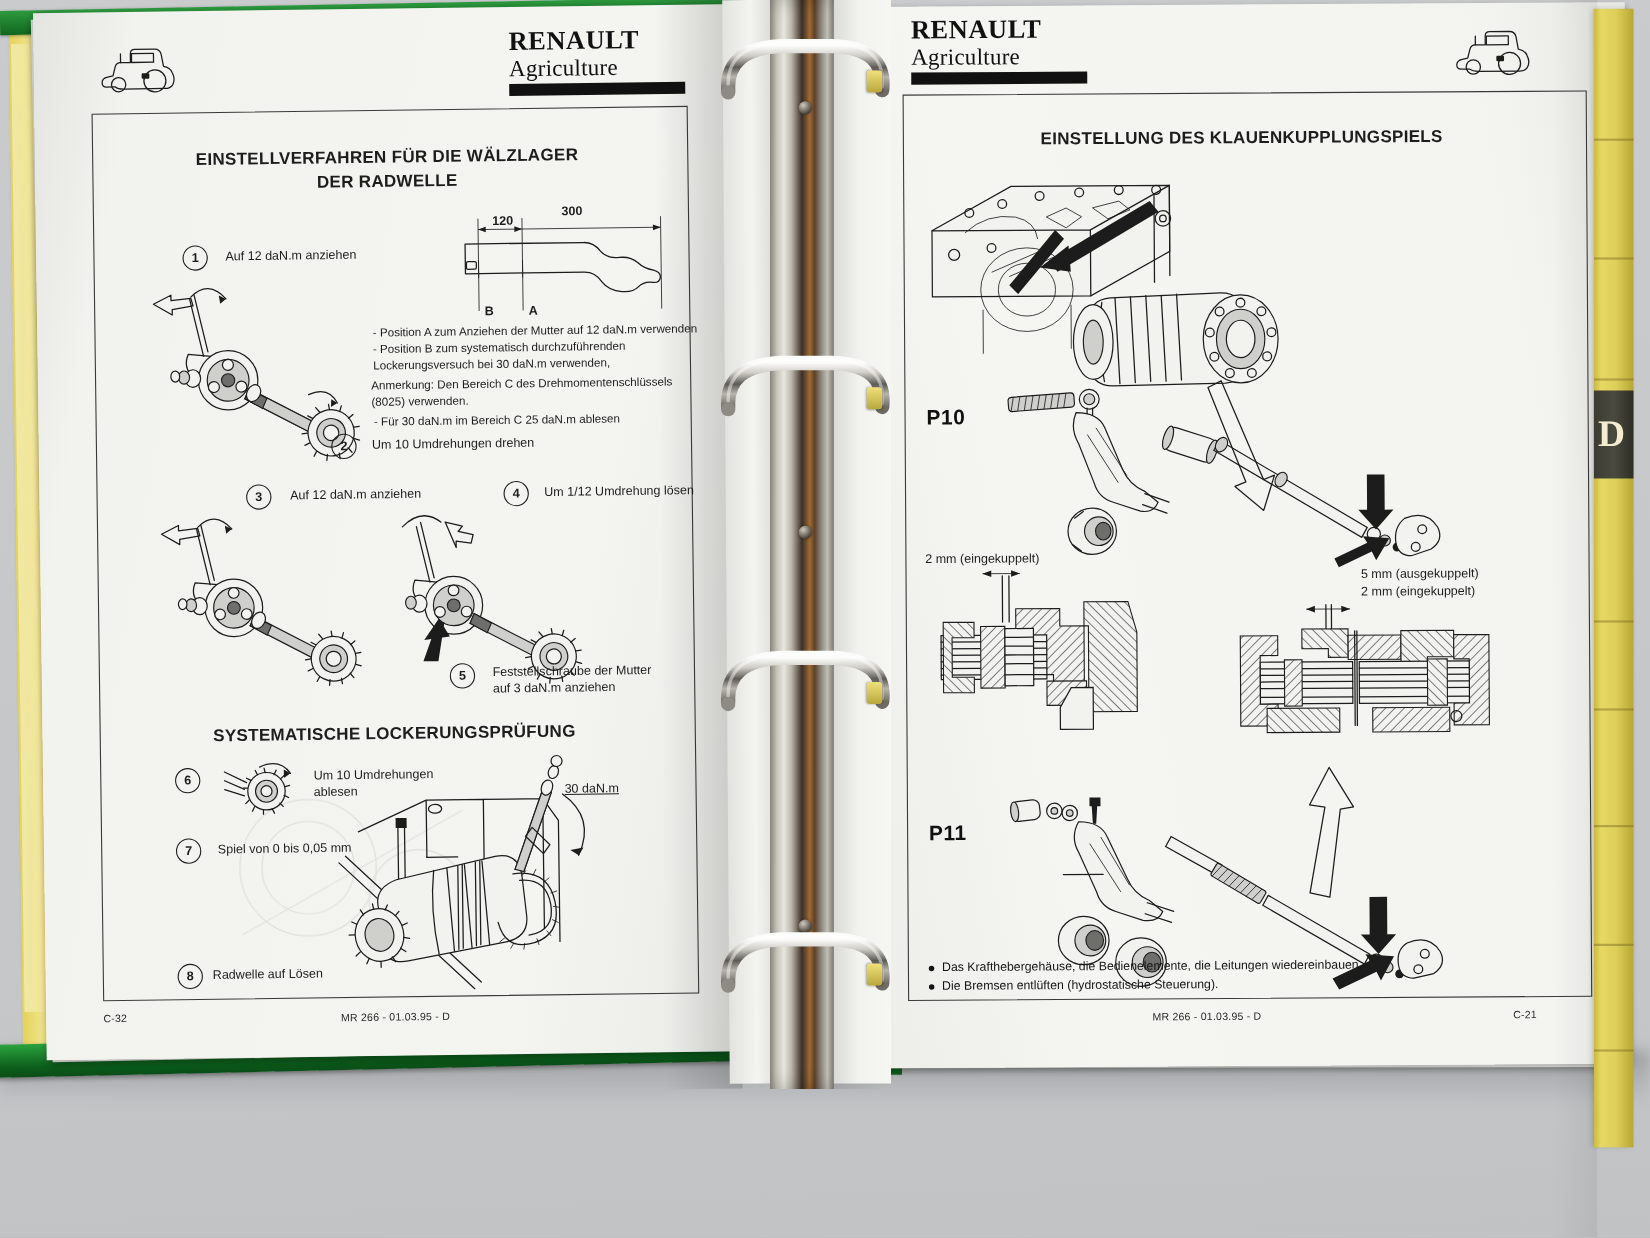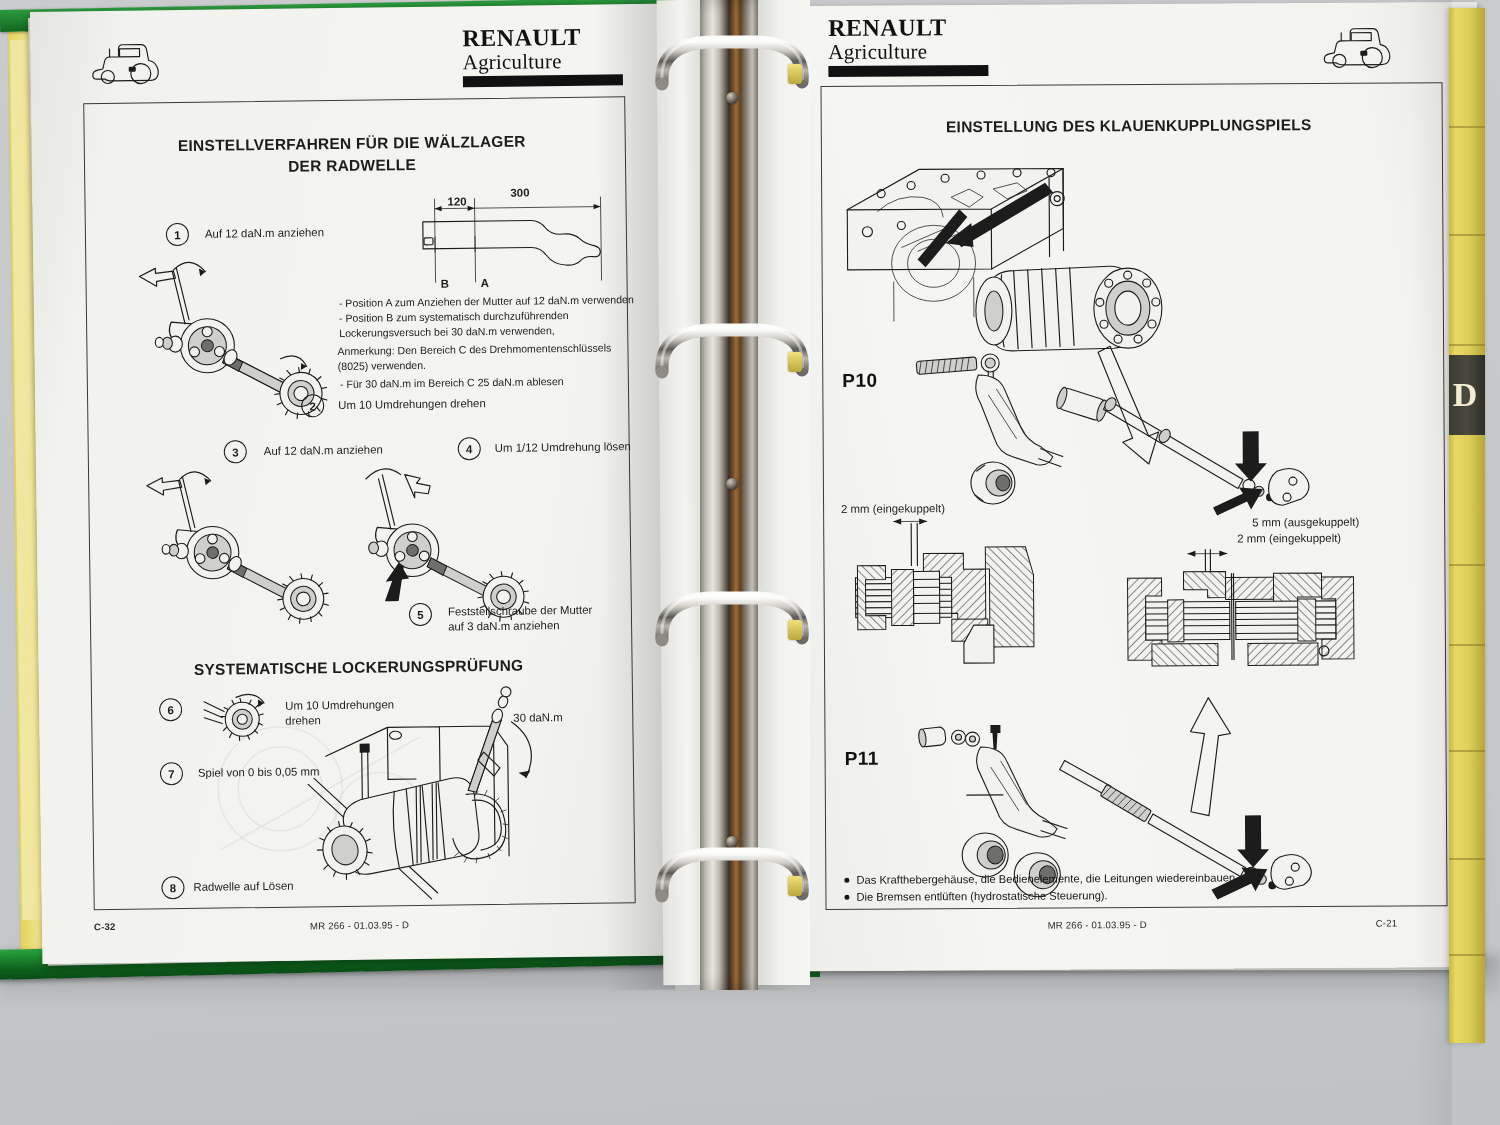--- a/index.html
+++ b/index.html
@@ -412,26 +412,26 @@
           <ellipse class="fl-g" cx="0" cy="0" rx="10" ry="10"></ellipse>
           <ellipse class="fl-w" cx="0" cy="0" rx="5" ry="5"></ellipse>
           <path class="ln" d="M-17 -3 l-4 0 M-14 -10 l-4 -2 M-8 -15 l-2 -4 M-1 -17 l-1 -4
                               M7 -15 l2 -4 M13 -11 l3 -3 M17 -4 l4 -1 M16 4 l4 2
                               M12 11 l3 3 M5 16 l2 4 M-3 17 l0 4 M-11 14 l-2 4 M-16 8 l-3 3"></path>
         </g>
         <path class="ln" d="M34 10 Q52 2 62 16"></path>
         <path class="fl-k" d="M62 16 l-6 -3.5 l0 7.6 z"></path>
       </svg>
       <div class="txt t11" style="left:246px;top:690px;">Um 10 Umdrehungen</div>
-      <div class="txt t11" style="left:246px;top:705px;">drehen</div>
+      <div class="txt t11" style="left:246px;top:705px;">ablesen</div>
 
       <div class="stepnum" style="left:120px;top:752px;">7</div>
       <div class="txt t11" style="left:158px;top:756px;">Spiel von 0 bis 0,05 mm</div>
 
-      <div class="txt t11" style="left:474px;top:705px;">30 daN.m</div>
+      <div class="txt t11" style="left:474px;top:705px;text-decoration:underline;">30 daN.m</div>
 
       <svg class="illus" style="left:258px;top:680px;" width="250" height="230" viewBox="0 0 250 230">
 
         <path class="ln" d="M28 68 L90 40 L142 40 L142 120 M90 40 L90 92"></path>
         <path class="ln" d="M142 40 L196 40 L196 158 M196 40 L210 60 L210 170"></path>
         <path class="ln" d="M90 92 L118 92"></path>
         <ellipse class="ln" cx="98" cy="48" rx="6" ry="4"></ellipse>
 
         <path class="ln" d="M10 96 L132 212"></path>
         <path class="ln" d="M16 90 L138 206"></path>
@@ -468,21 +468,21 @@
 
         <path class="ln" d="M214 36 Q244 58 228 92"></path>
         <path class="fl-k" d="M228 92 l-7.5 -5 l12 -2 z"></path>
 
         <path class="ln" d="M186 66 L202 82 L196 90 L180 74 Z"></path>
       </svg>
 
       <div class="stepnum" style="left:120px;top:866px;">8</div>
       <div class="txt t11" style="left:152px;top:870px;">Radwelle auf Lösen</div>
 
-      <div class="foot" style="left:52px;top:910px;font-weight:bold;">C-32</div>
+      <div class="foot" style="left:52px;top:910px;">C-32</div>
       <div class="foot" style="left:268px;top:912px;">MR 266 - 01.03.95 - D</div>
 
     </div>
   </div>
 
   <div class="page page-right">
     <div class="page-inner">
 
       <div class="brand" style="left:86px;top:10px;">
         <div class="r1">RENAULT</div>
@@ -607,21 +607,21 @@
           <ellipse class="fl-w" cx="20" cy="20" rx="22" ry="21"></ellipse>
           <ellipse class="fl-g" cx="26" cy="20" rx="13" ry="13"></ellipse>
           <ellipse class="fl-d" cx="30" cy="20" rx="7" ry="8"></ellipse>
           <path class="ln" d="M4 8 L12 2 M2 32 L10 38"></path>
         </g>
 
         <path class="ln" d="M198 6 L236 96 L246 92 L236 124 L210 102 L220 98 L186 12 Z"></path>
       </svg>
 
       <div class="txt t11" style="left:96px;top:496px;">2 mm (eingekuppelt)</div>
-      <div class="txt t11" style="left:492px;top:512px;margin-left:15px;">5 mm (ausgekuppelt)</div>
+      <div class="txt t11" style="left:492px;top:512px;">5 mm (ausgekuppelt)</div>
       <div class="txt t11" style="left:492px;top:528px;">2 mm (eingekuppelt)</div>
 
       <svg class="illus" style="left:110px;top:512px;" width="210" height="150" viewBox="0 0 210 150" xmlns="http://www.w3.org/2000/svg">
         <defs>
           <pattern id="hatchA" width="6" height="6" patternUnits="userSpaceOnUse" patternTransform="rotate(45)">
             <rect width="6" height="6" fill="#f2f2ef"></rect>
             <line x1="0" y1="0" x2="0" y2="6" stroke="#1c1c1c" stroke-width="1"></line>
           </pattern>
           <pattern id="hatchB" width="6" height="6" patternUnits="userSpaceOnUse" patternTransform="rotate(-45)">
             <rect width="6" height="6" fill="#f2f2ef"></rect>

